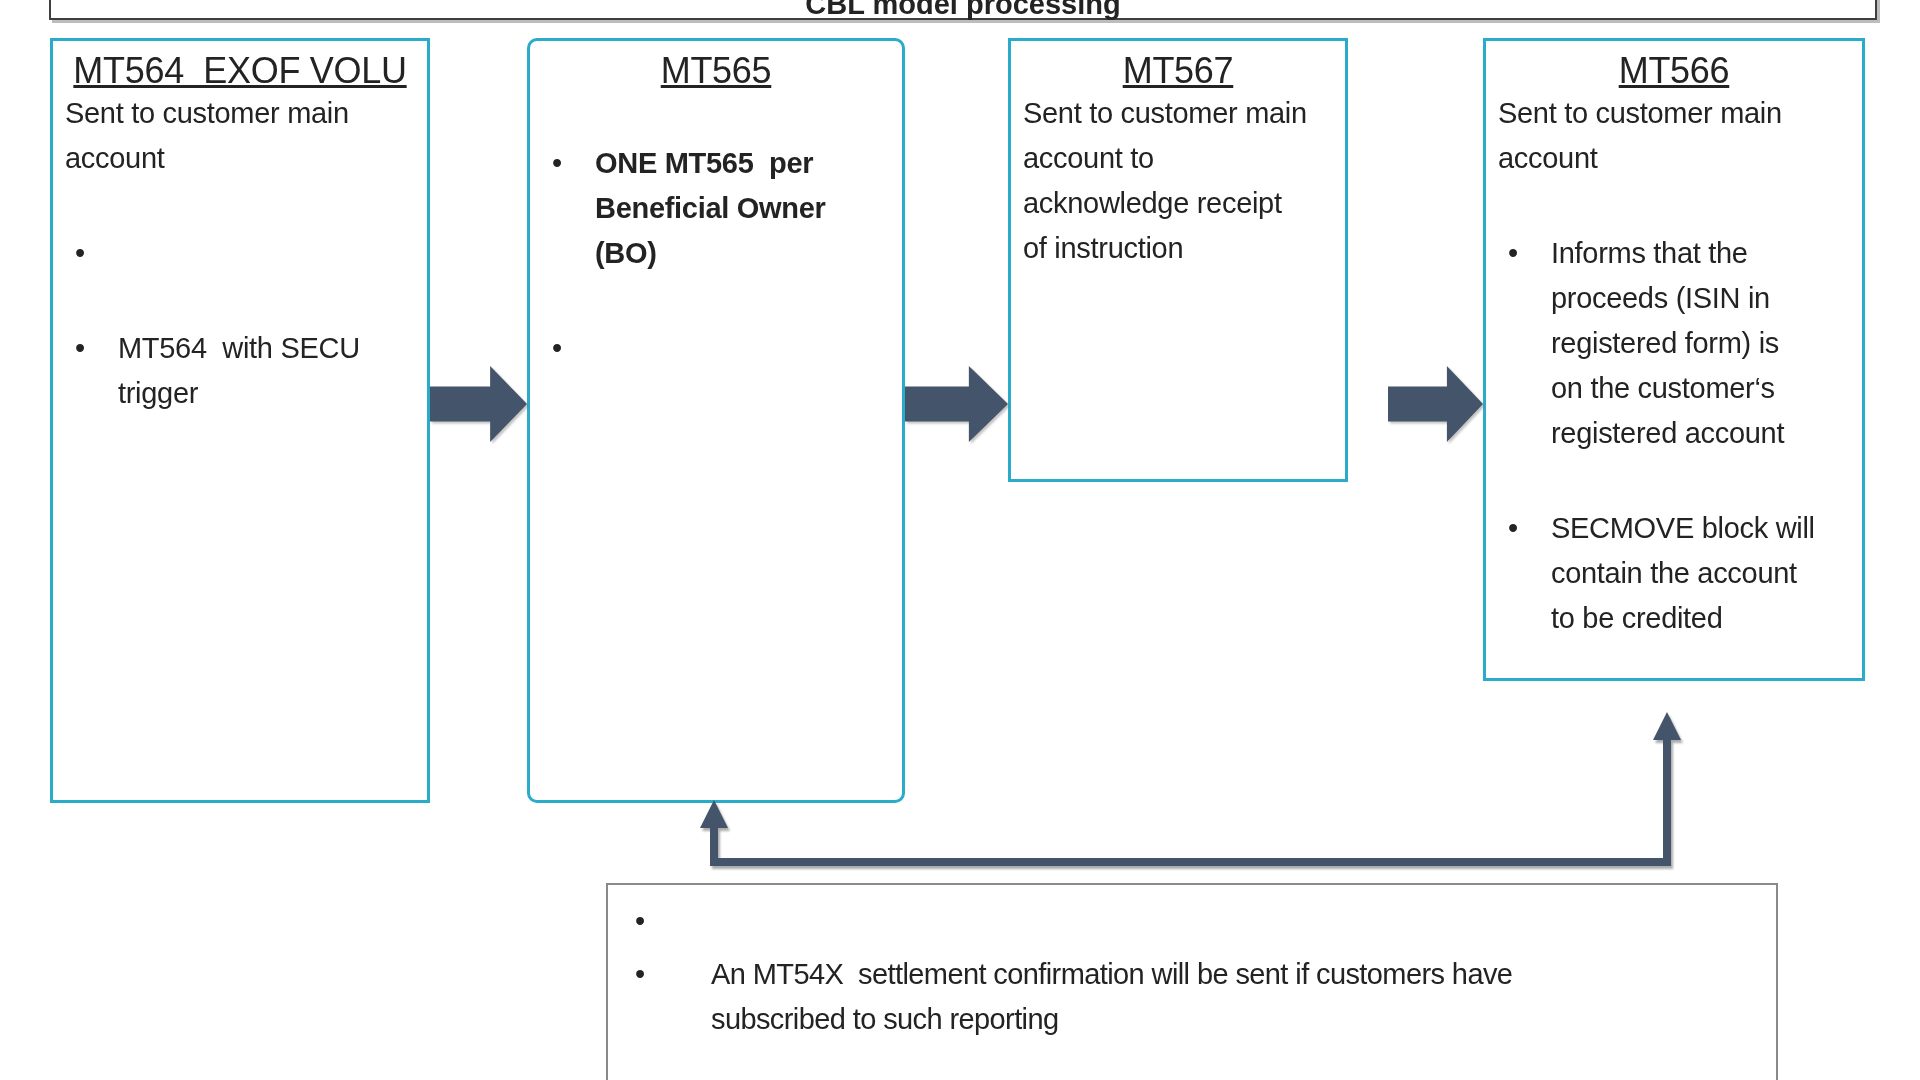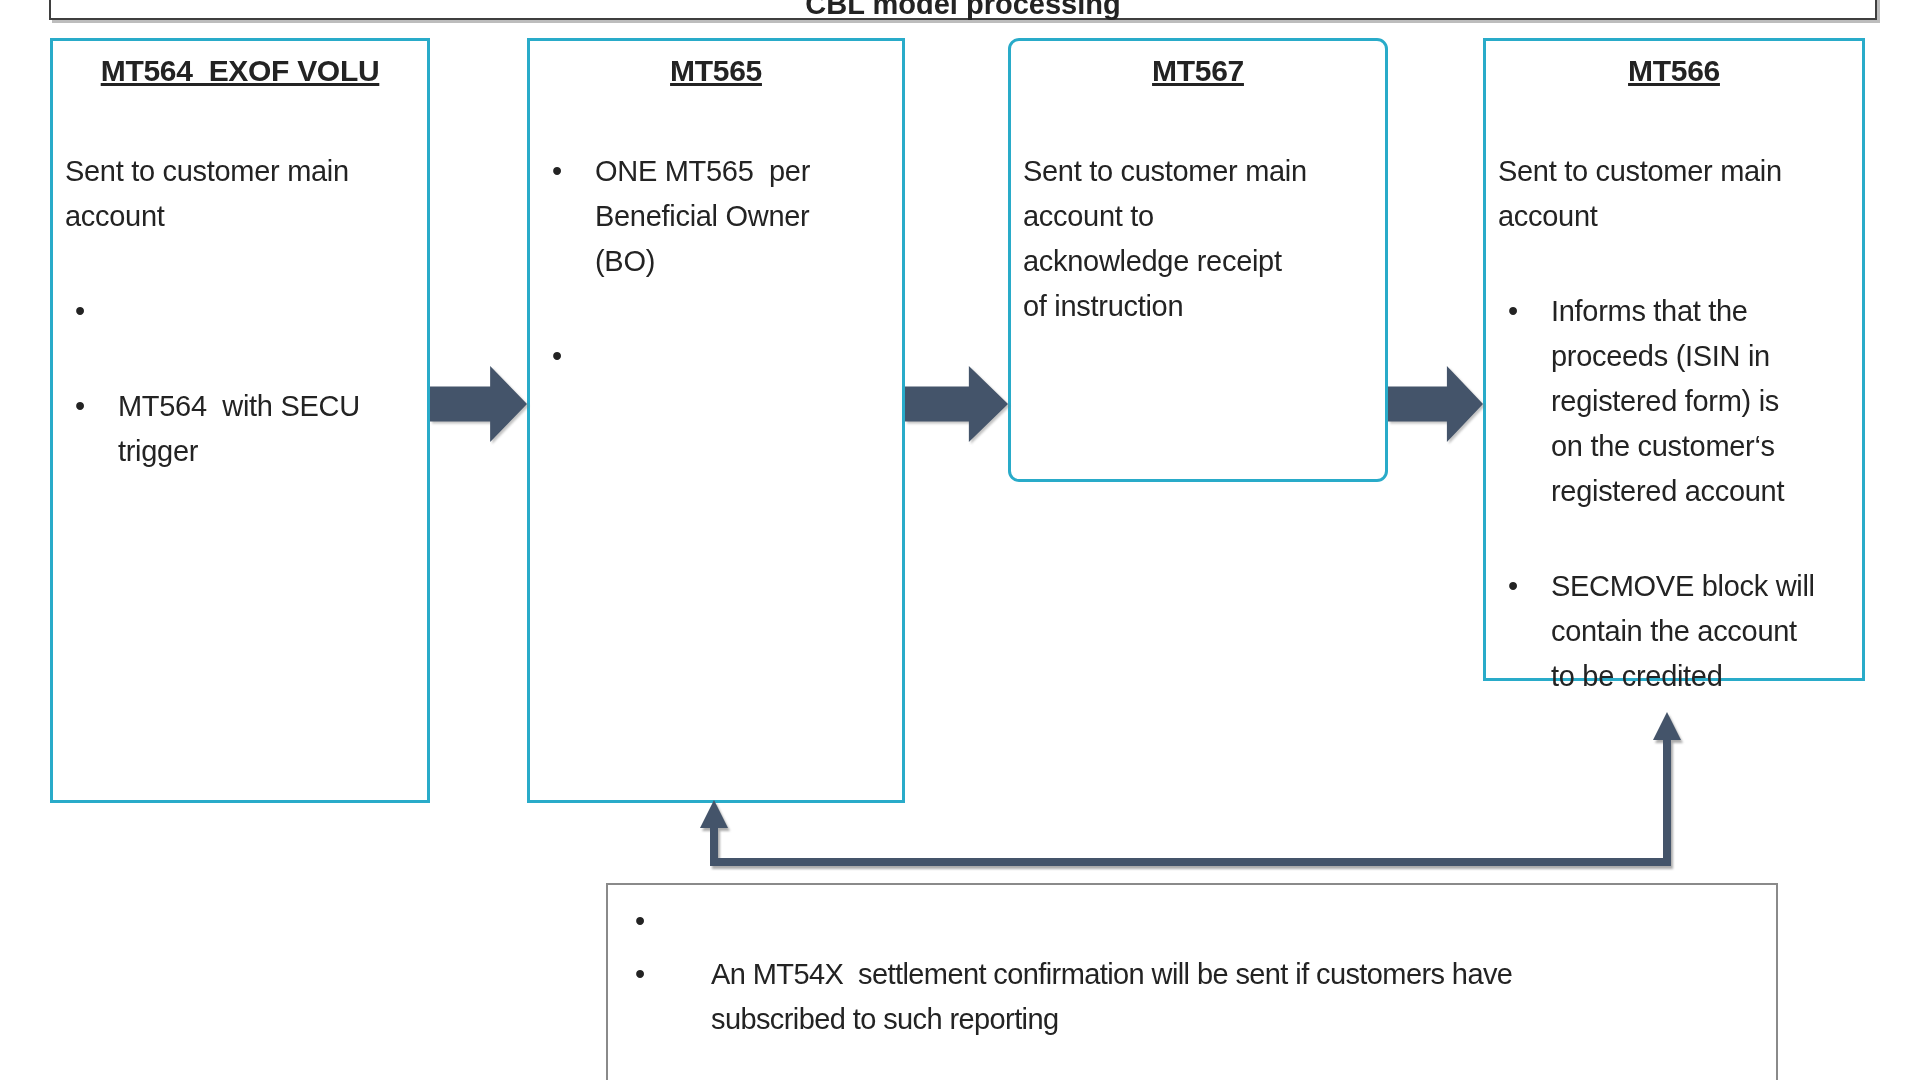--- a/index.html
+++ b/index.html
@@ -23,32 +23,32 @@
     position:absolute;bottom:-3px;left:0;width:100%;text-align:center;
     font-size:29px;font-weight:bold;line-height:34px;white-space:pre-wrap;
   }
 
   
   .box{
     position:absolute;background:#fff;border:3px solid var(--box-border);
     padding:10px 12px;font-size:29px;line-height:45px;letter-spacing:-0.3px;
   }
   .box .title{
-    text-align:center;font-weight:bold;text-decoration:underline;
-    font-size:30px;line-height:40px;margin-bottom:58px;white-space:pre-wrap;
+    text-align:center;font-weight:normal;text-decoration:underline;
+    font-size:36px;line-height:40px;white-space:pre-wrap;
   }
   .box .intro{white-space:pre-wrap;}
   .bullet{display:flex;margin-top:50px;}
   .bullet .dot{flex:none;width:53px;padding-left:10px;}
   .bullet .btext{white-space:pre-wrap;}
-  .b{font-weight:normal;}
+  .b{font-weight:bold;}
 
   #box-mt564{left:50px;top:38px;width:380px;height:765px;}
-  #box-mt565{left:527px;top:38px;width:378px;height:765px;}
-  #box-mt567{left:1008px;top:38px;width:380px;height:444px;border-radius:11px;}
+  #box-mt565{left:527px;top:38px;width:378px;height:765px;border-radius:10px;}
+  #box-mt567{left:1008px;top:38px;width:340px;height:444px;}
   #box-mt566{left:1483px;top:38px;width:382px;height:643px;}
 
   
   .flow-arrow{position:absolute;color:var(--arrow);
     filter:drop-shadow(2px 2px 1px rgba(120,120,120,0.45));}
   .flow-arrow polygon{fill:currentColor;}
   #arrow-1{left:430px;top:366px;width:97px;height:76px;}
   #arrow-2{left:905px;top:366px;width:103px;height:76px;}
   #arrow-3{left:1388px;top:366px;width:95px;height:76px;}
 

